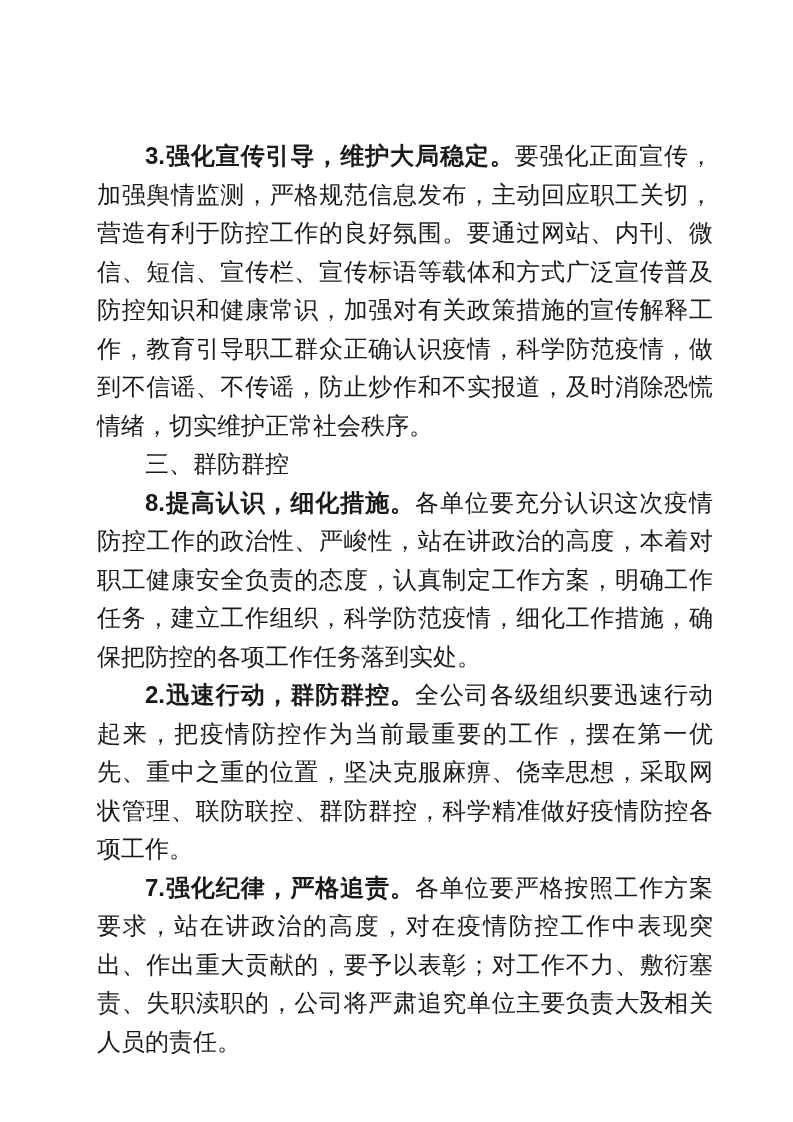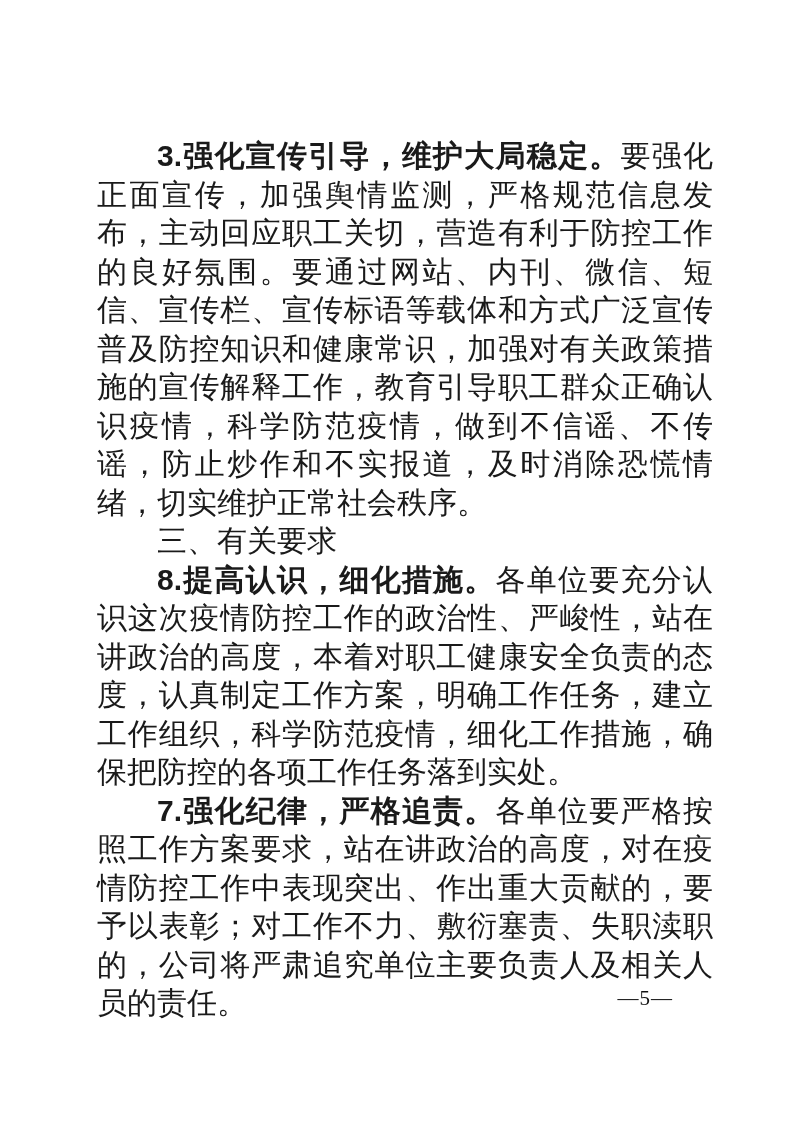--- a/index.html
+++ b/index.html
@@ -11,21 +11,21 @@
     background: #ffffff;
     color: #1a1a1a;
     font-family: "Liberation Sans", "DejaVu Sans", sans-serif;
     overflow: hidden;
   }
   .doc-body {
     position: absolute;
     left: 97px;
     top: 137px;
     width: 616px;
-    font-size: 30px;
+    font-size: 24px;
     line-height: 38.5px;
     text-align: justify;
     letter-spacing: 0;
   }
   .para {
     margin: 0;
     padding: 0;
     text-indent: 2em;
   }
   .para .lead {
@@ -45,23 +45,24 @@
   }
 </style>
 </head>
 <body>
 
 <div class="page">
   <div class="doc-body">
 
     <p class="para"><span class="lead">3.强化宣传引导，维护大局稳定。</span><span>要强化正面宣传，加强舆情监测，严格规范信息发布，主动回应职工关切，营造有利于防控工作的良好氛围。要通过网站、内刊、微信、短信、宣传栏、宣传标语等载体和方式广泛宣传普及防控知识和健康常识，加强对有关政策措施的宣传解释工作，教育引导职工群众正确认识疫情，科学防范疫情，做到不信谣、不传谣，防止炒作和不实报道，及时消除恐慌情绪，切实维护正常社会秩序。</span></p>
 
-    <p class="para section-heading">三、有关要求</p>
+    <p class="para section-heading">三、群防群控</p>
 
     <p class="para"><span class="lead">8.提高认识，细化措施。</span><span>各单位要充分认识这次疫情防控工作的政治性、严峻性，站在讲政治的高度，本着对职工健康安全负责的态度，认真制定工作方案，明确工作任务，建立工作组织，科学防范疫情，细化工作措施，确保把防控的各项工作任务落到实处。</span></p>
 
+    <p class="para"><span class="lead">2.迅速行动，群防群控。</span><span>全公司各级组织要迅速行动起来，把疫情防控作为当前最重要的工作，摆在第一优先、重中之重的位置，坚决克服麻痹、侥幸思想，采取网状管理、联防联控、群防群控，科学精准做好疫情防控各项工作。</span></p>
 
     <p class="para"><span class="lead">7.强化纪律，严格追责。</span><span>各单位要严格按照工作方案要求，站在讲政治的高度，对在疫情防控工作中表现突出、作出重大贡献的，要予以表彰；对工作不力、敷衍塞责、失职渎职的，公司将严肃追究单位主要负责人及相关人员的责任。</span></p>
 
   </div>
 
   <div class="page-number">—5—</div>
 </div>
 
 </body></html>

